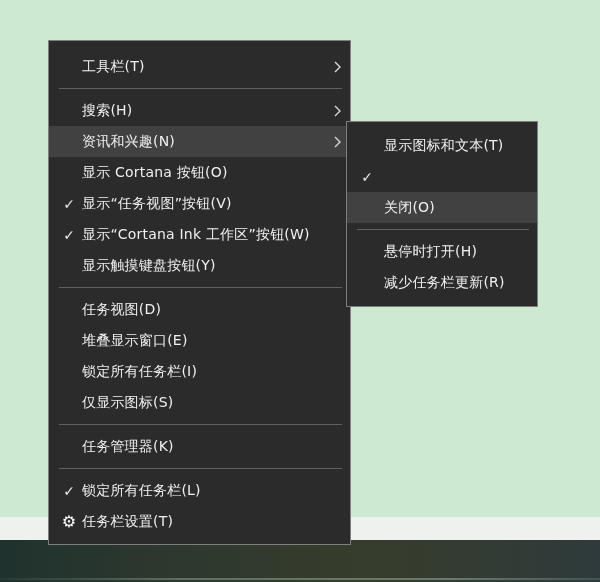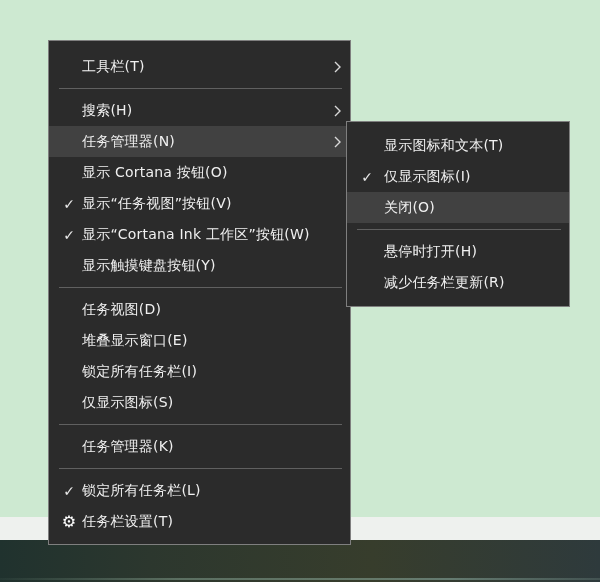--- a/index.html
+++ b/index.html
@@ -30,21 +30,21 @@
     box-sizing:border-box;
     color:#f0f0f0;
     font-size:14px;
   }
   .main-menu{
     left:48px;top:40px;width:303px;
     padding:10px 0 7px 0;
     z-index:2;
   }
   .sub-menu{
-    left:346px;top:121px;width:224px;
+    left:346px;top:121px;width:192px;
     padding:8px 0 8px 0;
     z-index:3;
   }
   .menu-item{
     position:relative;height:31px;
     display:flex;align-items:center;
     cursor:default;
   }
   .menu-item .label{
     padding-left:33px;
@@ -96,21 +96,21 @@
   <div class="menu-item">
     <span class="label">搜索(H)</span>
     <span class="arrow">
       <svg width="7" height="12" viewBox="0 0 7 12">
           <polyline points="1,1 6,6 1,11" fill="none" stroke="#d8d8d8" stroke-width="1.4"></polyline>
         </svg>
     </span>
   </div>
 
   <div class="menu-item highlight">
-    <span class="label">任务管理器(N)</span>
+    <span class="label">资讯和兴趣(N)</span>
     <span class="arrow">
       <svg width="7" height="12" viewBox="0 0 7 12">
           <polyline points="1,1 6,6 1,11" fill="none" stroke="#d8d8d8" stroke-width="1.4"></polyline>
         </svg>
     </span>
   </div>
 
   <div class="menu-item">
     <span class="label">显示 Cortana 按钮(O)</span>
   </div>
@@ -169,21 +169,20 @@
 </div>
 
 <div class="menu sub-menu">
 
   <div class="menu-item">
     <span class="label">显示图标和文本(T)</span>
   </div>
 
   <div class="menu-item">
     <span class="check">✓</span>
-    <span class="label">仅显示图标(I)</span>
   </div>
 
   <div class="menu-item highlight">
     <span class="label">关闭(O)</span>
   </div>
 
   <div class="menu-sep"></div>
 
   <div class="menu-item">
     <span class="label">悬停时打开(H)</span>

